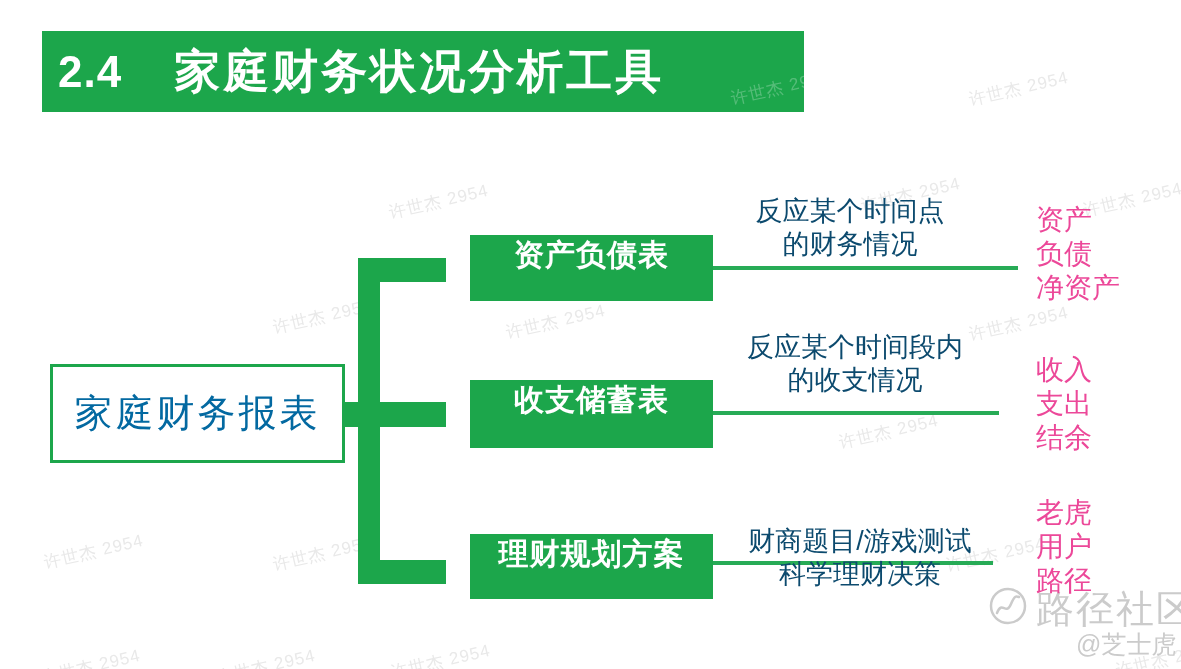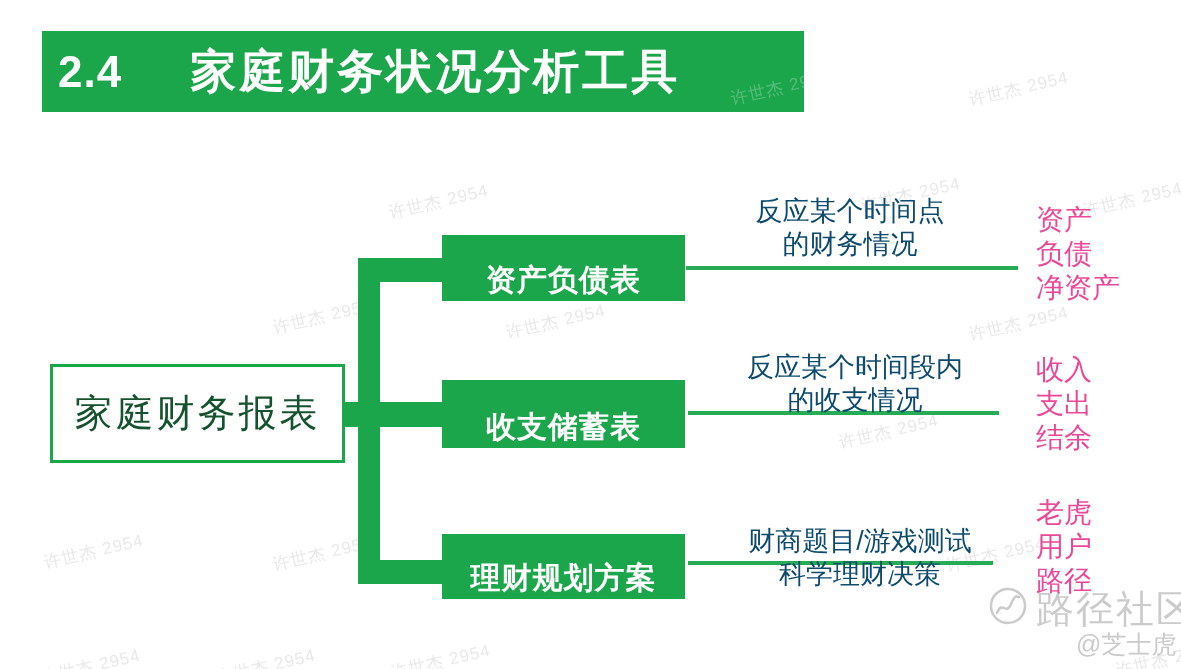--- a/index.html
+++ b/index.html
@@ -4,58 +4,58 @@
 <style>
   html,body{margin:0;padding:0;background:#ffffff;}
   .slide{
     position:relative;width:1181px;height:669px;background:#ffffff;
     overflow:hidden;font-family:"Liberation Sans",sans-serif;color:#151515;
   }
   
   .banner{
     position:absolute;left:42px;top:31px;width:762px;height:81px;
     background:var(--green,#1CA64B);display:flex;align-items:center;
-    color:#ffffff;font-weight:700;z-index:2;gap:16px;
+    color:#ffffff;font-weight:700;z-index:2;
   }
   .banner .num{font-size:44px;margin-left:16px;letter-spacing:1px;}
   .banner .ttl{font-size:46px;margin-left:52px;letter-spacing:3px;white-space:nowrap;}
   
   .root-box{
     position:absolute;left:50px;top:364px;width:295px;height:99px;
     background:#ffffff;border:3px solid var(--green,#1CA64B);box-sizing:border-box;
     display:flex;align-items:center;justify-content:center;z-index:2;
   }
-  .root-box .lbl{font-size:38px;letter-spacing:3px;white-space:nowrap;color:#14532d;}
+  .root-box .lbl{font-size:38px;letter-spacing:3px;white-space:nowrap;color:#0369a1;}
   
   .conn{position:absolute;background:var(--green,#1CA64B);z-index:1;}
   .trunk{left:358px;top:258px;width:22px;height:326px;}
   .btop{left:358px;top:258px;width:88px;height:24px;}
   .bmid{left:344px;top:402px;width:102px;height:25px;}
   .bbot{left:358px;top:560px;width:88px;height:24px;}
   
   .gbox{
-    position:absolute;left:442px;width:243px;background:var(--green,#1CA64B);
-    display:flex;align-items:flex-end;justify-content:center;z-index:2;
+    position:absolute;left:470px;width:243px;background:var(--green,#1CA64B);
+    display:flex;align-items:flex-start;justify-content:center;z-index:2;
   }
   .gbox .lbl{color:#ffffff;font-weight:700;font-size:30px;letter-spacing:1px;white-space:nowrap;}
   .gbox1{top:235px;height:66px;}
   .gbox2{top:380px;height:68px;}
   .gbox3{top:534px;height:65px;}
   
   .aline{position:absolute;height:4px;background:var(--line-green,#27AB56);z-index:1;}
   .aline1{left:686px;top:266px;width:332px;}
   .aline2{left:688px;top:411px;width:311px;}
   .aline3{left:688px;top:561px;width:305px;}
   
   .note{
     position:absolute;width:310px;text-align:center;font-size:27px;font-weight:500;
     line-height:33px;z-index:3;color:#0c4a6e;white-space:nowrap;
   }
   .note1{left:695px;top:195px;}
-  .note2{left:700px;top:351px;}
+  .note2{left:700px;top:331px;}
   .note3{left:705px;top:525px;}
   
   .items{
     position:absolute;left:1036px;font-size:28px;font-weight:500;line-height:34px;
     z-index:4;color:#ec4899;white-space:nowrap;
   }
   .items1{top:203px;}
   .items2{top:353px;}
   .items3{top:496px;}
   

